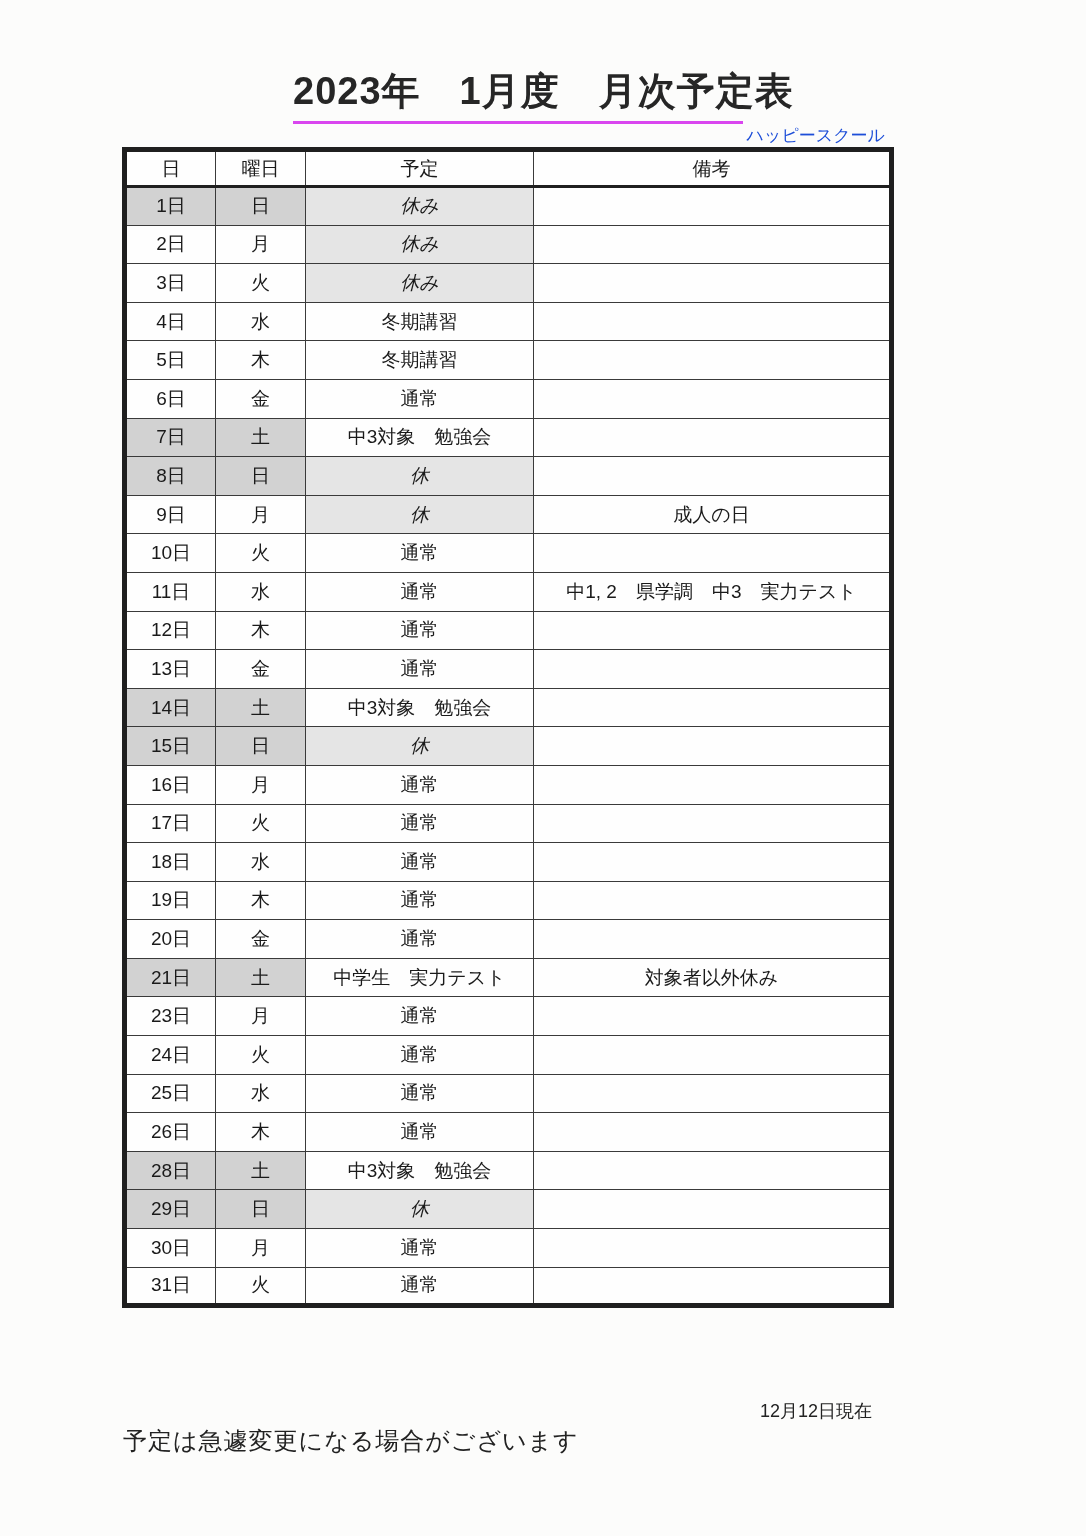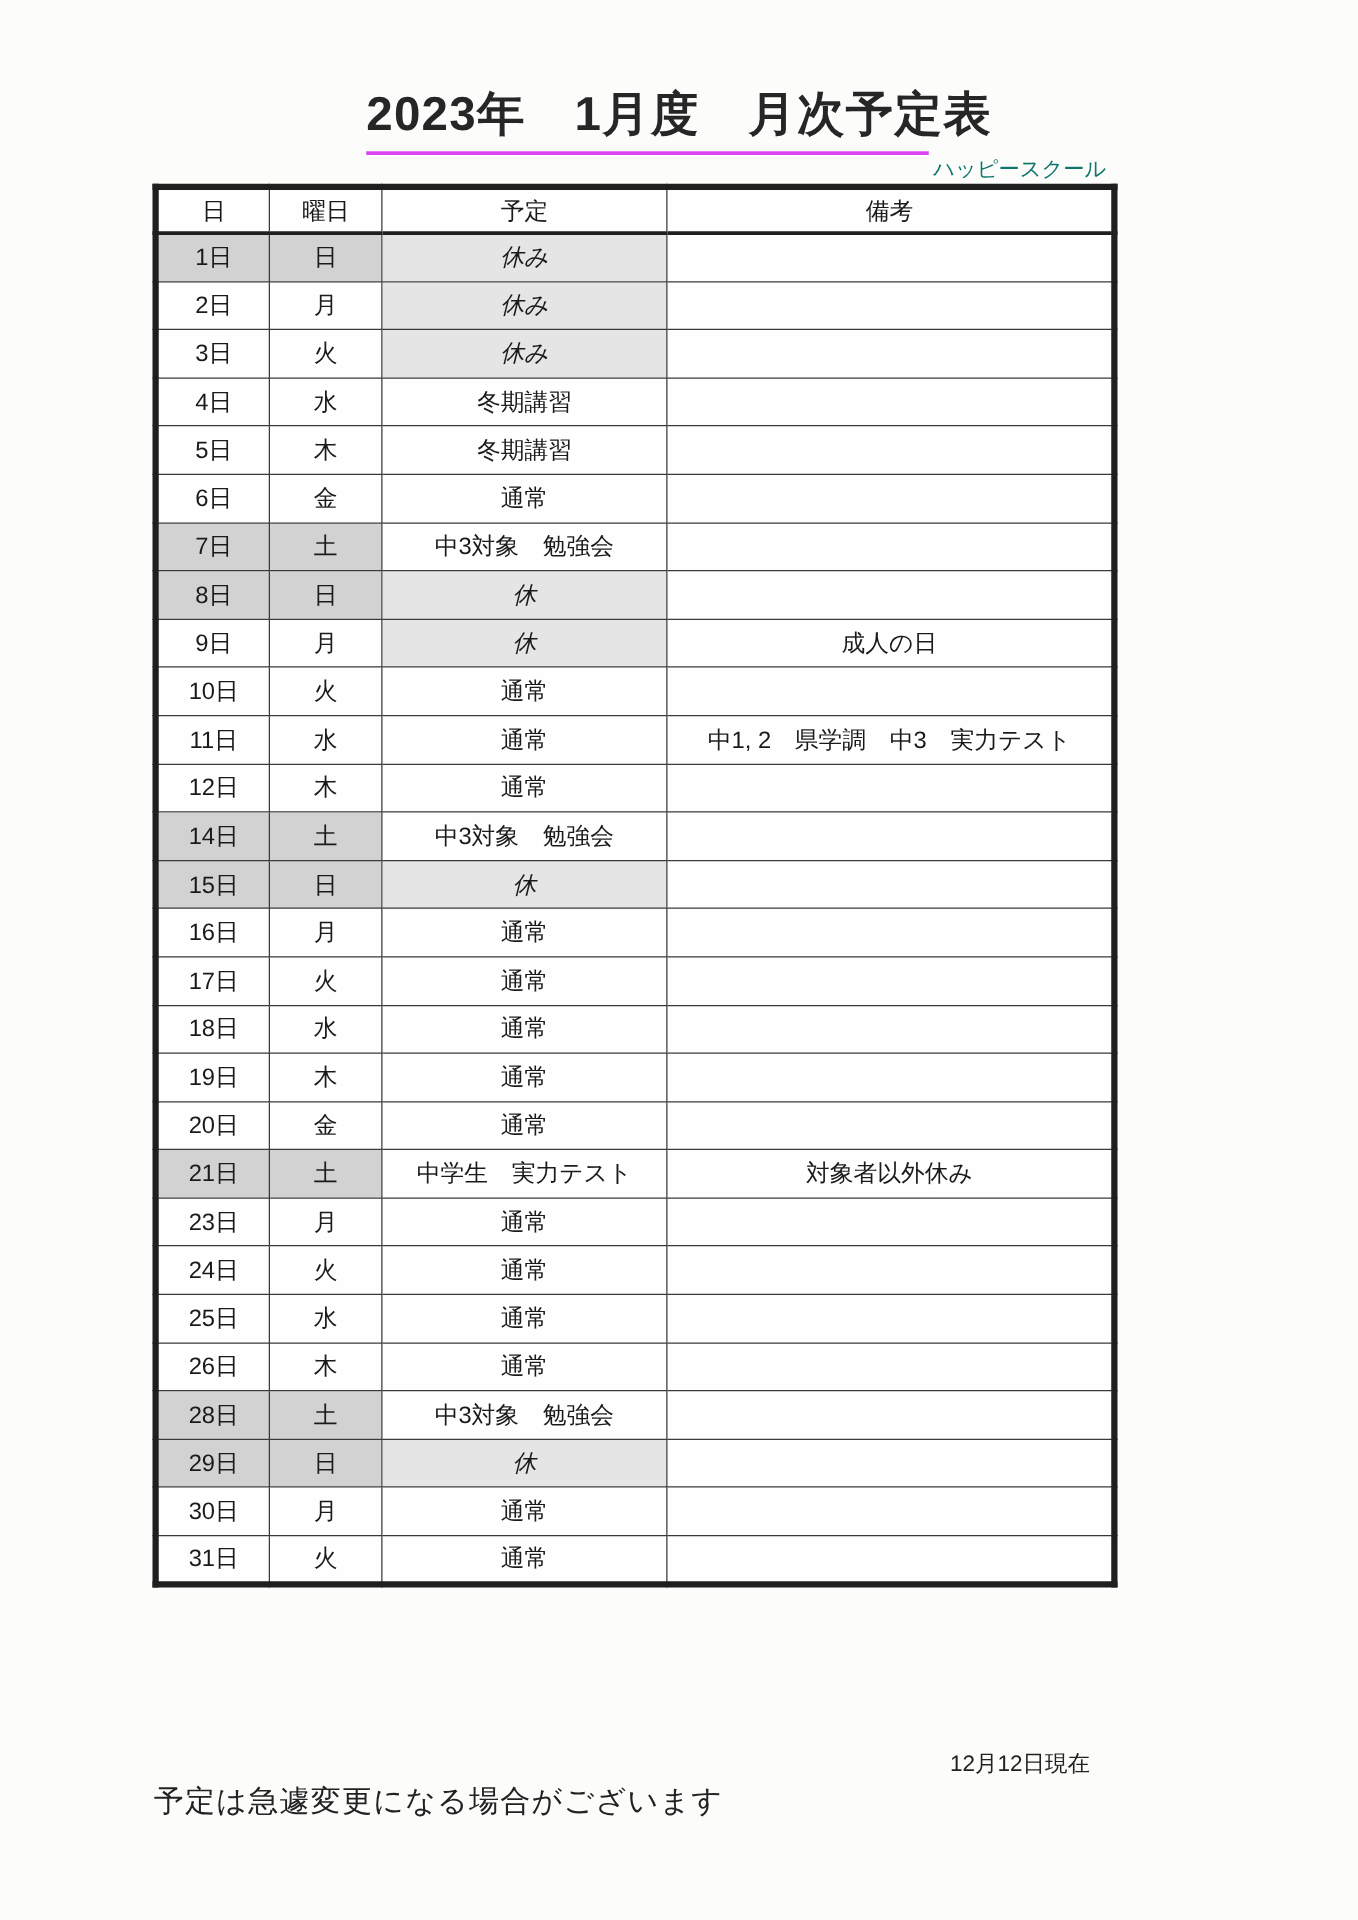--- a/index.html
+++ b/index.html
@@ -30,21 +30,21 @@
     border-bottom: 3px solid #d946ef;
     padding-bottom: 4px;
   }
   .school-name {
     position: absolute;
     top: 124px;
     left: 123px;
     width: 762px;
     text-align: right;
     font-size: 17px;
-    color: #0f766e;
+    color: #1d4ed8;
   }
   table.schedule {
     position: absolute;
     top: 147px;
     left: 122px;
     border-collapse: collapse;
     table-layout: fixed;
     border: 5px solid var(--border, #1f1f1f);
     background: #fefefe;
   }
@@ -185,20 +185,26 @@
           <td class="c-plan">通常</td>
           <td class="c-note">中1, 2　県学調　中3　実力テスト</td>
         </tr>
         <tr>
           <td class="c-day">12日</td>
           <td class="c-week">木</td>
           <td class="c-plan">通常</td>
           <td class="c-note"></td>
         </tr>
         <tr>
+          <td class="c-day">13日</td>
+          <td class="c-week">金</td>
+          <td class="c-plan">通常</td>
+          <td class="c-note"></td>
+        </tr>
+        <tr>
           <td class="c-day shade-dark">14日</td>
           <td class="c-week shade-dark">土</td>
           <td class="c-plan">中3対象　勉強会</td>
           <td class="c-note"></td>
         </tr>
         <tr>
           <td class="c-day shade-dark">15日</td>
           <td class="c-week shade-dark">日</td>
           <td class="c-plan shade-light">休</td>
           <td class="c-note"></td>

